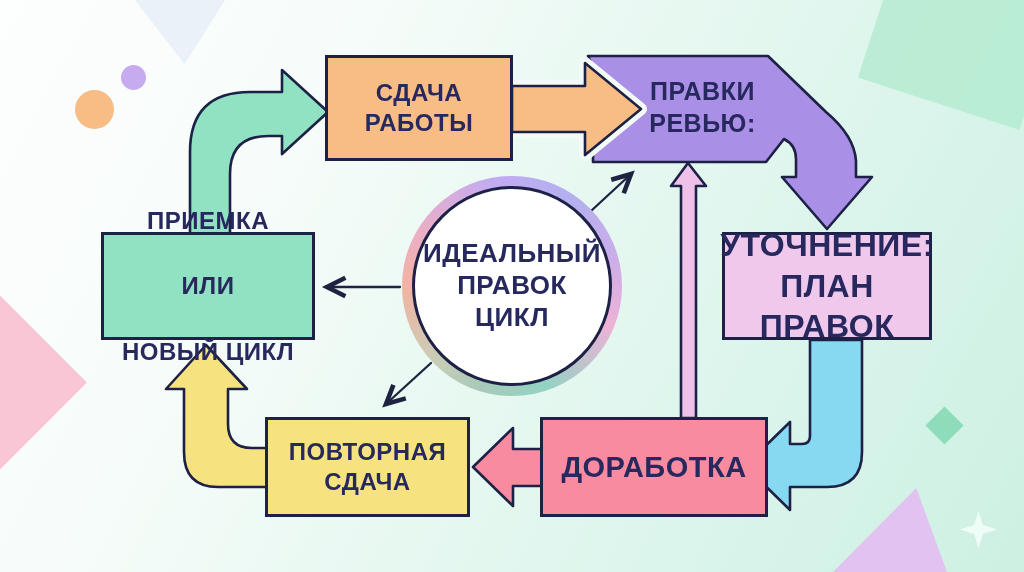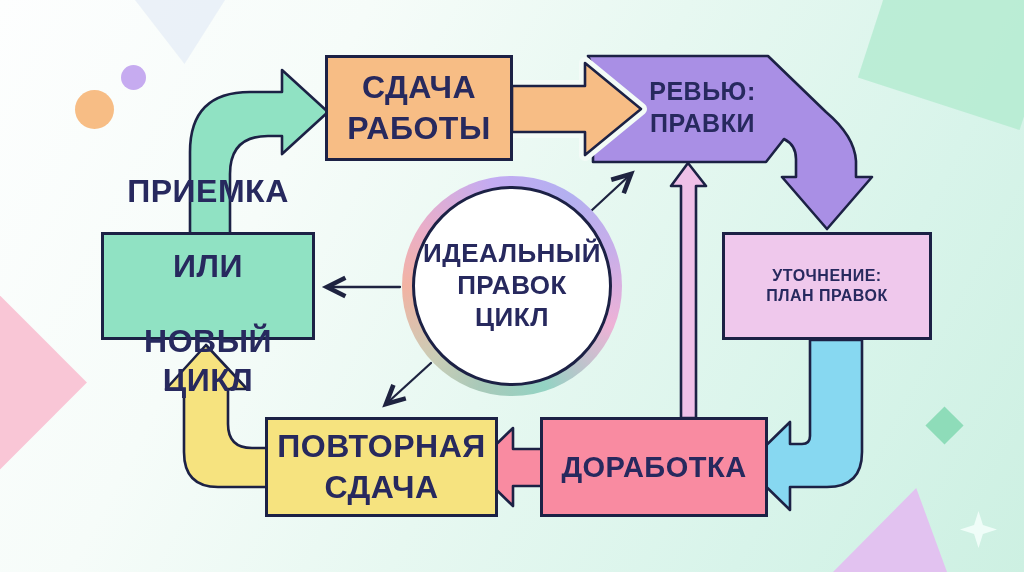--- a/index.html
+++ b/index.html
@@ -15,21 +15,21 @@
   .tri-down{clip-path:polygon(0 0,100% 0,55% 100%);}
   .tri-up{clip-path:polygon(73% 0,0 100%,100% 100%);}
   .sparkle{clip-path:polygon(50% 0,62% 38%,100% 50%,62% 62%,50% 100%,38% 62%,0 50%,38% 38%);}
   
   svg.layer{position:absolute;left:0;top:0;}
   svg .shape{stroke:#1c2145;stroke-width:2.6;stroke-linejoin:round;}
   svg .thin{stroke:#1e2340;stroke-width:2.3;fill:none;stroke-linecap:round;}
   .node{
     position:absolute;border:3px solid #1c2145;display:flex;flex-direction:column;
     align-items:center;justify-content:center;text-align:center;
-    color:#27295e;font-weight:bold;font-size:32px;line-height:1.27;letter-spacing:.5px;
+    color:#27295e;font-weight:bold;font-size:24px;line-height:1.27;letter-spacing:.5px;
     box-sizing:border-box;
   }
   .floating-label{
     position:absolute;display:flex;flex-direction:column;align-items:center;justify-content:center;
     text-align:center;color:#27295e;font-weight:bold;font-size:25px;line-height:1.27;letter-spacing:.5px;
   }
   #hub-ring{
     position:absolute;left:402px;top:176px;width:220px;height:220px;border-radius:50%;
     background:conic-gradient(from -90deg,
       #f2b3a3 0%,#eaaec8 9%,#c3abf2 22%,#b3b0f0 34%,#c9aee9 45%,
@@ -86,34 +86,34 @@
     <line class="thin" x1="400" y1="287" x2="327" y2="287" marker-end="url(#vhead)"></line>
     <line class="thin" x1="431" y1="363" x2="386" y2="404" marker-end="url(#vhead)"></line>
   </svg>
 
   <div class="node" style="left: 325px; top: 55px; width: 188px; height: 106px; background-color: rgb(247, 189, 133);">
     <span>СДАЧА</span>
     <span>РАБОТЫ</span>
   </div>
 
   <div class="floating-label" style="left:600px;top:64px;width:205px;height:88px;">
+    <span>ПРАВКИ</span>
     <span>РЕВЬЮ:</span>
-    <span>ПРАВКИ</span>
   </div>
 
-  <div class="node" style="left: 722px; top: 232px; width: 210px; height: 108px; font-size: 16px; background-color: rgb(239, 200, 236); text-align: right;">
+  <div class="node" style="left: 722px; top: 232px; width: 210px; height: 108px; font-size: 32px; background-color: rgb(239, 200, 236);">
     <span>УТОЧНЕНИЕ:</span>
     <span>ПЛАН ПРАВОК</span>
   </div>
 
   <div class="node" style="left: 540px; top: 417px; width: 228px; height: 100px; font-size: 29px; background-color: rgb(249, 139, 161); align-items: center;">
     <span>ДОРАБОТКА</span>
   </div>
 
-  <div class="node" style="left: 265px; top: 417px; width: 233px; height: 100px; background-color: rgb(246, 227, 127);">
+  <div class="node" style="left: 265px; top: 417px; width: 205px; height: 100px; background-color: rgb(246, 227, 127);">
     <span>ПОВТОРНАЯ</span>
     <span>СДАЧА</span>
   </div>
 
   <div class="node" style="left: 101px; top: 232px; width: 214px; height: 108px; line-height: 1.22; background-color: rgb(144, 226, 195); gap: 36px;">
     <span>ПРИЕМКА</span>
     <span>ИЛИ</span>
     <span>НОВЫЙ ЦИКЛ</span>
   </div>
 

